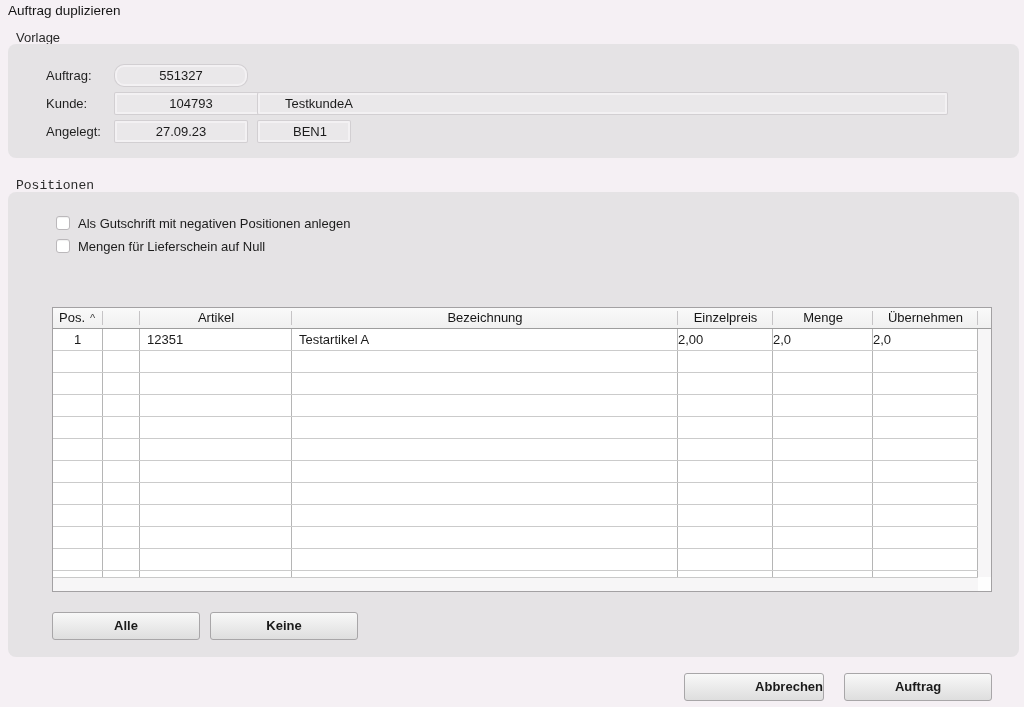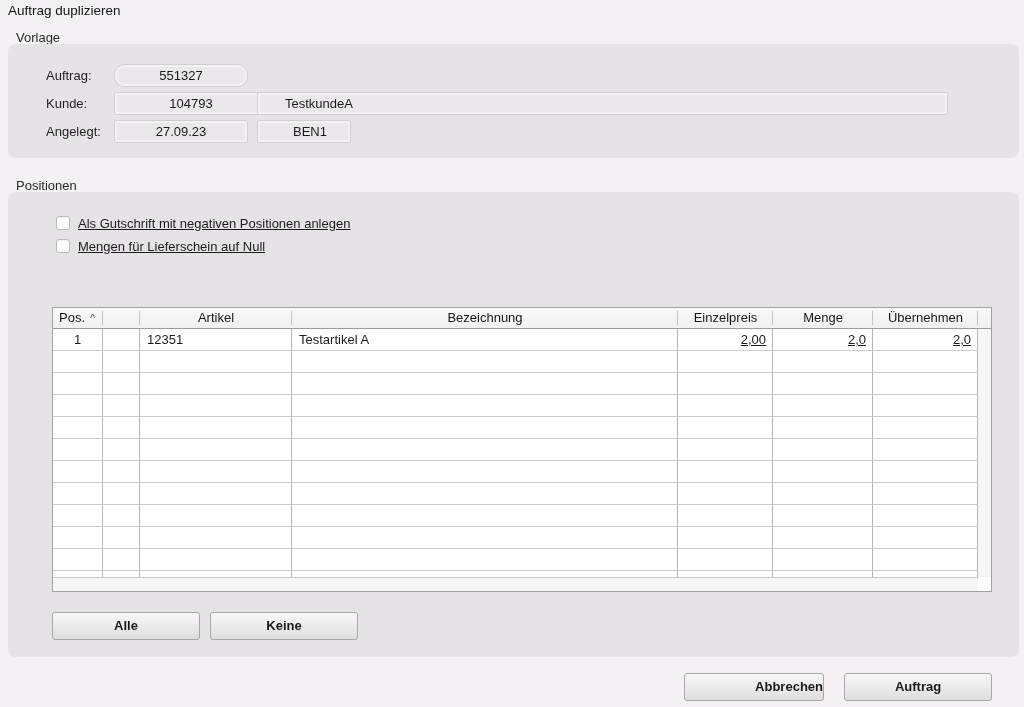--- a/index.html
+++ b/index.html
@@ -30,21 +30,21 @@
   .field.center { text-align: center; }
   .field.left { text-align: left; padding-left: 25px; }
   .flabel { position: absolute; font-size: 13px; color: #1f1f1f; }
 
   
   .checkbox {
     position: absolute; width: 14px; height: 14px;
     background: #ffffff; border: 1px solid #bbb8bb; border-radius: 3px;
     box-shadow: inset 0 1px 1px rgba(0,0,0,0.06);
   }
-  .cb-label { position: absolute; font-size: 13px; color: #1c1c1c; text-decoration: underline; }
+  .cb-label { position: absolute; font-size: 13px; color: #1c1c1c; }
 
   
   #table-wrap {
     left: 52px; top: 307px; width: 940px; height: 285px;
     border: 1px solid #a3a1a3; background: #ffffff;
   }
   .thead {
     position: absolute; left: 0; top: 0; right: 0; height: 21px;
     display: flex; background: linear-gradient(#fafafa, #f0f0f0);
     border-bottom: 1px solid #9d9d9d; font-size: 13px; color: #161616;
@@ -56,21 +56,21 @@
   }
   .th.first { text-align: left; padding-left: 6px; }
   .sort-caret { font-size: 11px; color: #444; margin-left: 5px; }
 
   .tbody { position: absolute; left: 0; top: 21px; right: 13px; }
   .tr { display: flex; height: 22px; border-bottom: 1px solid #cbcbcb; background: #ffffff; }
   .tr.partial { height: 7px; overflow: hidden; border-bottom: none; }
   .td { height: 100%; line-height: 21px; border-right: 1px solid #b5b5b5; overflow: hidden; white-space: nowrap; font-size: 13px; }
   .td.ac { text-align: center; }
   .td.al { text-align: left; padding-left: 7px; }
-  .td.ar { text-align: right; padding-right: 6px; text-decoration: underline; }
+  .td.ar { padding-right: 20px; }
 
   .c0 { width: 50px; }  .c1 { width: 37px; }  .c2 { width: 152px; }
   .c3 { width: 386px; } .c4 { width: 95px; }  .c5 { width: 100px; }
   .c6 { width: 105px; } .csb { flex: 1; }
   .th.csb::after { display: none; }
 
   .vscroll-track {
     position: absolute; top: 21px; right: 0; bottom: 14px; width: 13px;
     background: #f7f6f7;
   }
@@ -104,21 +104,21 @@
   <div class="field center" style="left:115px; top:65px; width:132px;border-radius:9px;">551327</div>
 
   <div class="flabel" style="left:46px; top:96px;">Kunde:</div>
   <div class="field center" style="left:115px; top:93px; width:152px;">104793</div>
   <div class="field left" style="left:258px; top:93px; width:689px;">TestkundeA</div>
 
   <div class="flabel" style="left:46px; top:124px;">Angelegt:</div>
   <div class="field center" style="left:115px; top:121px; width:132px;">27.09.23</div>
   <div class="field center" style="left:258px; top:121px; width:92px;padding-left:12px;">BEN1</div>
 
-  <div class="abs group-label" style="left:16px; top:178px;">Positionen</div>
+  <div class="abs group-label" style="left:16px; top:178px;font-family:Liberation Mono, monospace;">Positionen</div>
   <div class="abs panel" id="positionen-panel"></div>
 
   <span class="checkbox" style="left:56px; top:216px;"></span>
   <div class="cb-label" style="left:78px; top:216px;">Als Gutschrift mit negativen Positionen anlegen</div>
 
   <span class="checkbox" style="left:56px; top:239px;"></span>
   <div class="cb-label" style="left:78px; top:239px;">Mengen für Lieferschein auf Null</div>
 
   <div class="abs" id="table-wrap">
     <div class="thead">

